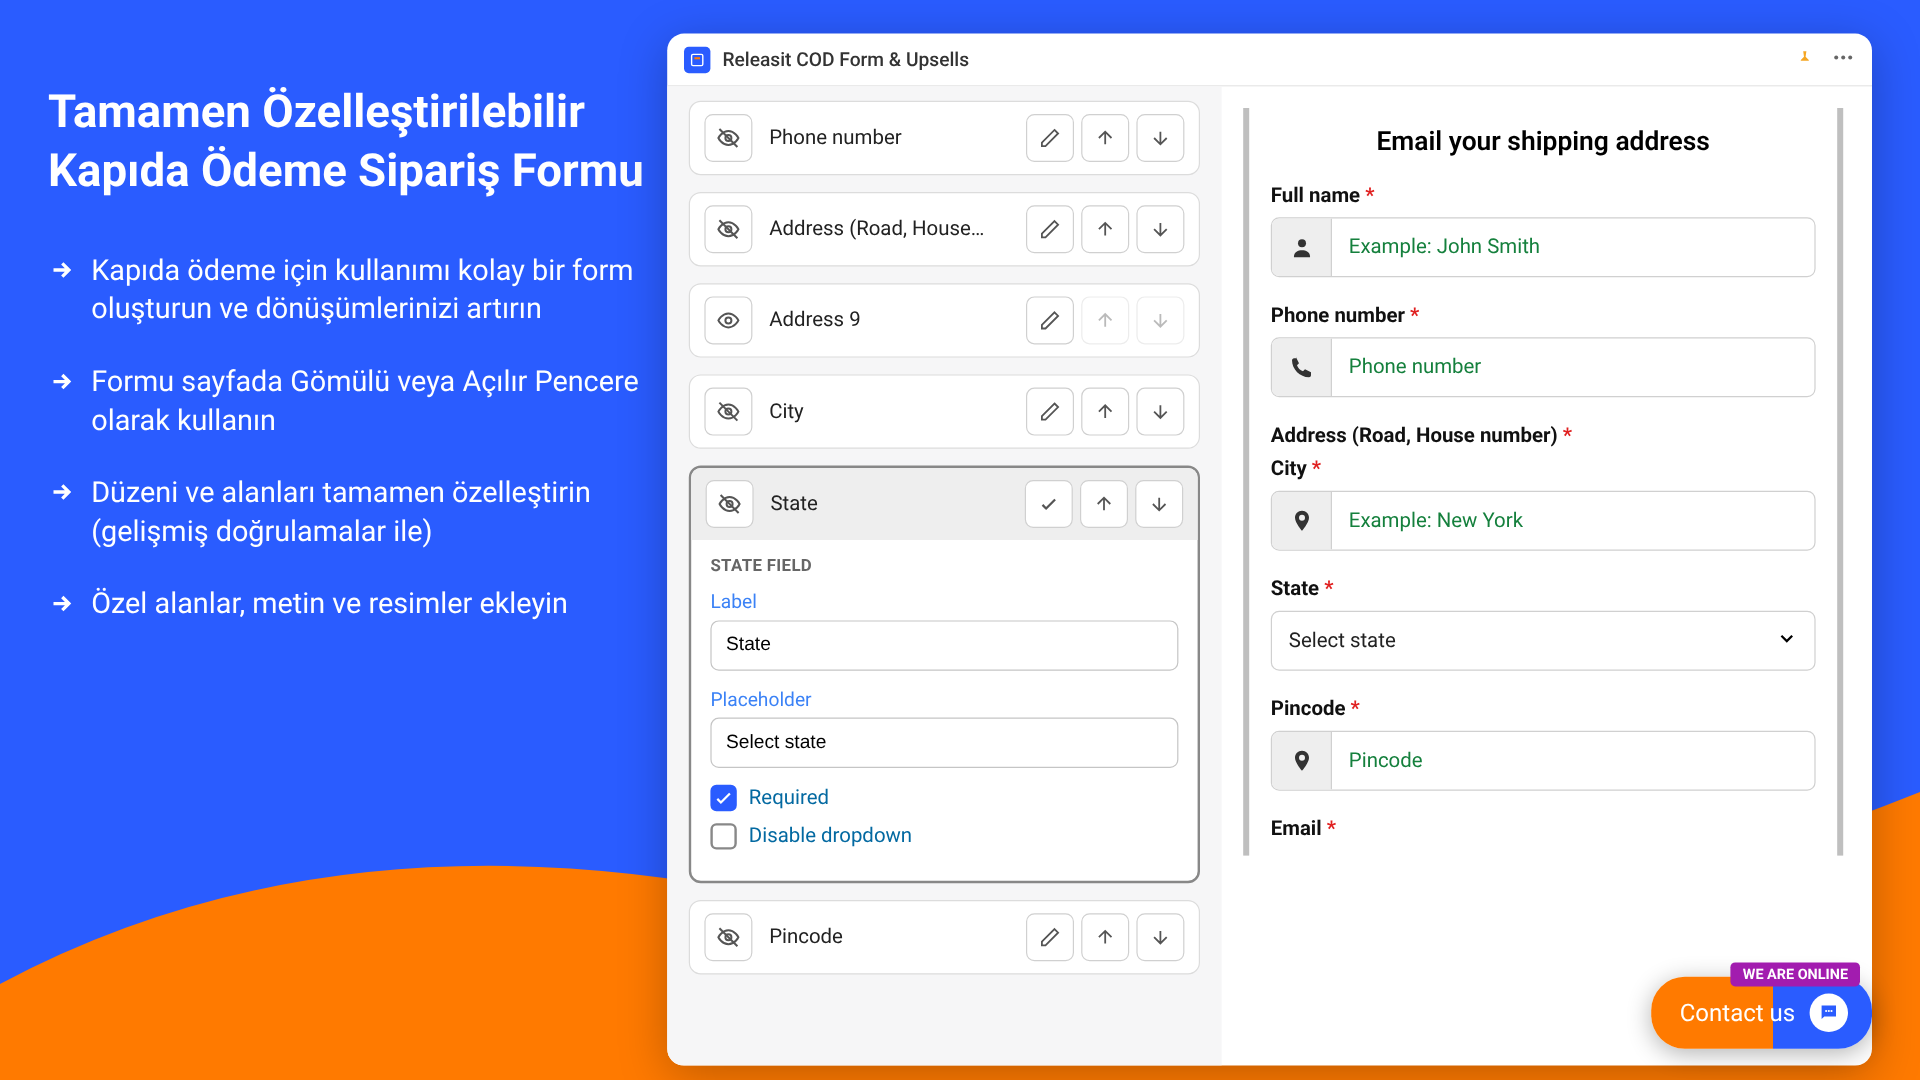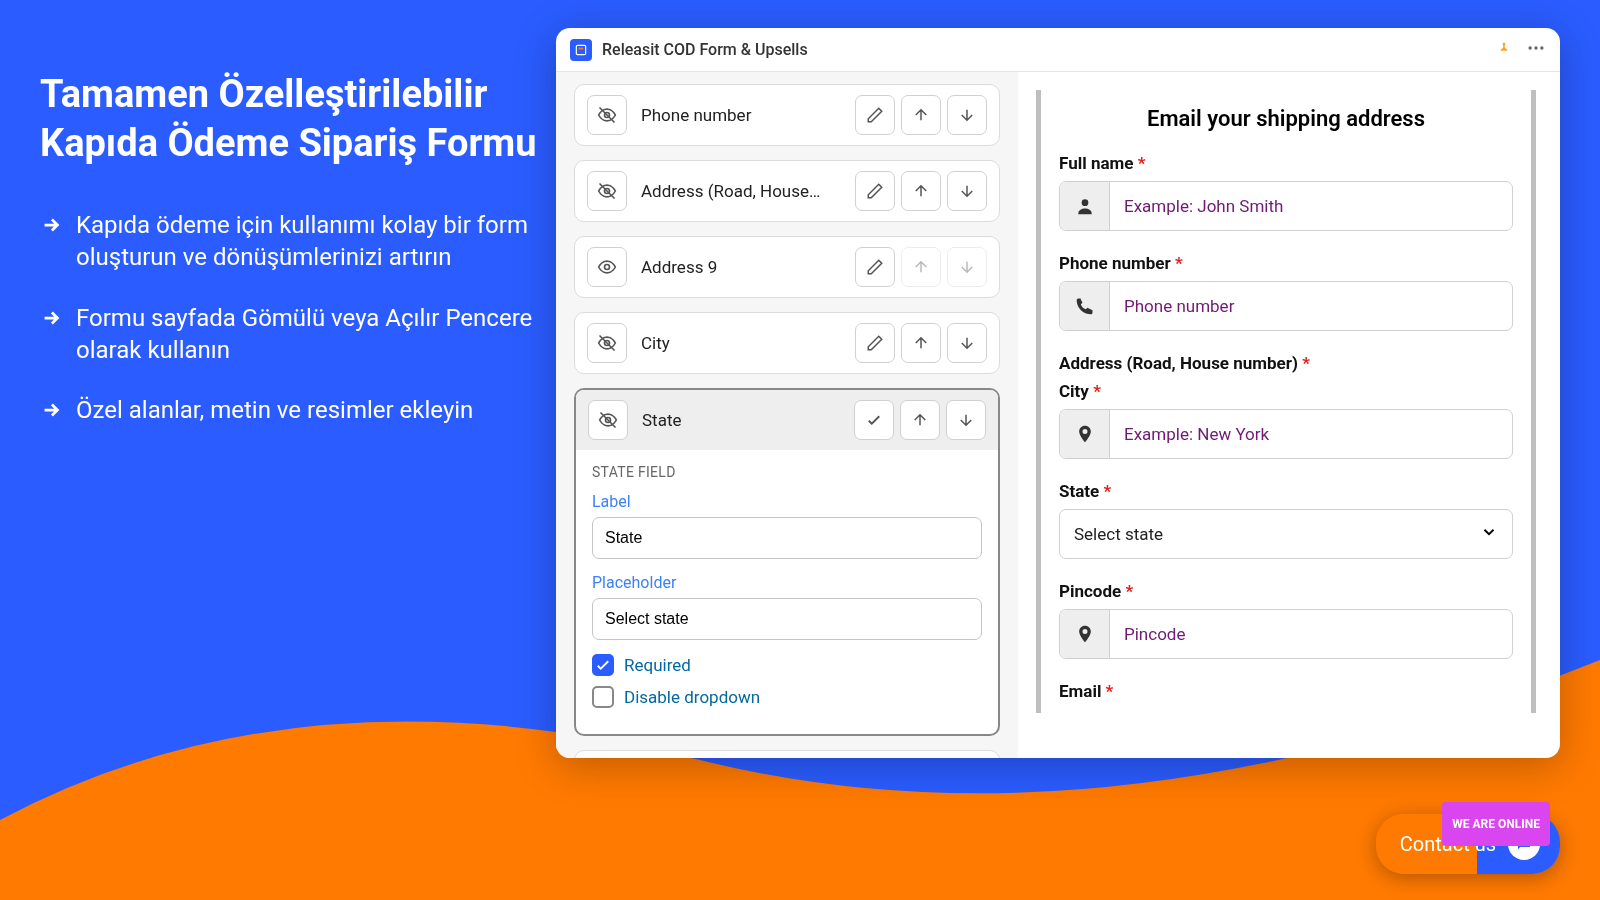--- a/index.html
+++ b/index.html
@@ -6,60 +6,60 @@
 body { font-family: -apple-system, BlinkMacSystemFont, 'Segoe UI', Roboto, sans-serif; width: 1600px; height: 900px; overflow: hidden; position: relative; }
 .bg { position: absolute; inset: 0; background: #2a5cff; }
 .wave { position: absolute; bottom: 0; left: 0; right: 0; height: 280px; }
 .wave svg { width: 100%; height: 100%; display: block; }
 .left-panel { position: absolute; left: 40px; top: 70px; width: 530px; color: #fff; z-index: 5; }
 .left-title { font-size: 38px; font-weight: 700; line-height: 1.3; margin-bottom: 40px; }
 .bullet { display: flex; gap: 14px; margin-bottom: 28px; font-size: 24px; line-height: 1.35; }
 .bullet .arrow { flex-shrink: 0; margin-top: 3px; }
 .bullet .text strong { font-weight: 400; }
 .bullet .text { font-weight: 400; }
-.app-window { position: absolute; right: 40px; top: 28px; width: 1004px; height: 730px; background: #fff; border-radius: 14px; box-shadow: 0 8px 40px rgba(0,0,0,0.25); overflow: hidden; z-index: 10; }
+.app-window { position: absolute; right: 40px; top: 28px; width: 1004px; height: 860px; background: #fff; border-radius: 14px; box-shadow: 0 8px 40px rgba(0,0,0,0.25); overflow: hidden; z-index: 10; }
 .app-header { height: 44px; display: flex; align-items: center; padding: 0 14px; border-bottom: 1px solid #e5e5e5; }
 .app-logo { width: 22px; height: 22px; margin-right: 10px; border-radius: 4px; background: #2a5cff; display: flex; align-items: center; justify-content: center; }
 .app-logo svg { width: 14px; height: 14px; }
 .app-title { font-size: 16px; font-weight: 500; color: #333; flex: 1; }
 .pin-icon { color: #f5a623; margin-right: 14px; }
 .more-icon { color: #666; cursor: pointer; }
 .app-body { display: flex; height: calc(100% - 44px); }
 .panel-left { width: 462px; background: #f6f6f7; padding: 12px 18px; overflow-y: auto; }
 .panel-right { flex: 1; padding: 18px 24px 18px 18px; overflow-y: auto; }
 .field-card { background: #fff; border: 1px solid #dcdcdc; border-radius: 10px; margin-bottom: 14px; }
 .field-row { display: flex; align-items: center; padding: 10px 12px; gap: 10px; }
 .icon-box { width: 40px; height: 40px; border: 1px solid #d0d0d0; border-radius: 7px; display: flex; align-items: center; justify-content: center; color: #555; flex-shrink: 0; background: #fff; }
 .field-label { flex: 1; font-size: 17px; color: #222; white-space: nowrap; overflow: hidden; text-overflow: ellipsis; padding-left: 4px; }
 .action-btn { width: 40px; height: 40px; border: 1px solid #d0d0d0; border-radius: 7px; display: flex; align-items: center; justify-content: center; color: #555; background: #fff; cursor: pointer; flex-shrink: 0; }
 .action-group { display: flex; gap: 6px; }
 .field-card.active { border: 2px solid #888; }
 .field-card.active .field-row { background: #eeeeee; border-radius: 8px 8px 0 0; }
 .field-body { padding: 14px 16px 16px; }
-.field-section-title { font-size: 14px; font-weight: 400; color: #666; letter-spacing: 0.3px; margin-bottom: 12px; }
+.field-section-title { font-size: 14px; font-weight: 700; color: #666; letter-spacing: 0.3px; margin-bottom: 12px; }
 .fld-lbl { font-size: 16px; color: #3b82f6; margin-bottom: 6px; }
 .txt-input { width: 100%; height: 42px; border: 1px solid #c5c5c5; border-radius: 7px; padding: 0 12px; font-size: 16px; margin-bottom: 14px; }
 .chk-row { display: flex; align-items: center; gap: 10px; margin-bottom: 10px; }
 .chk { width: 22px; height: 22px; border: 2px solid #888; border-radius: 5px; display: flex; align-items: center; justify-content: center; cursor: pointer; }
 .chk.checked { background: #2a5cff; border-color: #2a5cff; color: #fff; }
 .chk-row .lbl { font-size: 17px; color: #0369a1; }
 .preview-title { font-size: 17px; color: #222; margin-bottom: 18px; }
 .preview-frame { border-left: 5px solid #bfbfbf; border-right: 5px solid #bfbfbf; padding: 16px 18px 4px; }
 .preview-heading { text-align: center; font-size: 22px; font-weight: 600; margin-bottom: 22px; }
 .pv-lbl { font-size: 17px; font-weight: 700; color: #111; margin-bottom: 8px; }
 .pv-lbl .req { color: #e02020; }
 .pv-input-wrap { display: flex; margin-bottom: 22px; border: 1px solid #d0d0d0; border-radius: 7px; overflow: hidden; height: 50px; }
 .pv-icon { width: 50px; background: #eeeeee; display: flex; align-items: center; justify-content: center; color: #333; border-right: 1px solid #d0d0d0; }
-.pv-input { flex: 1; border: none; padding: 0 14px; font-size: 17px; color: #701a75; display: flex; align-items: center; }
+.pv-input { flex: 1; border: none; padding: 0 14px; font-size: 17px; color: #15803d; display: flex; align-items: center; }
 .pv-select-wrap { border: 1px solid #d0d0d0; border-radius: 7px; height: 50px; display: flex; align-items: center; padding: 0 14px; justify-content: space-between; margin-bottom: 22px; cursor: pointer; }
 .pv-select-text { font-size: 17px; color: #222; }
 .contact-widget { position: absolute; right: 40px; bottom: 26px; z-index: 20; }
 .contact-btn { background: linear-gradient(90deg, #ff7a00 0%, #ff7a00 55%, #2a5cff 55%, #2a5cff 100%); color: #fff; border-radius: 28px; padding: 14px 20px 14px 24px; display: flex; align-items: center; gap: 12px; font-size: 20px; box-shadow: 0 4px 20px rgba(0,0,0,0.3); cursor: pointer; }
 .contact-btn .bubble { width: 32px; height: 32px; border-radius: 50%; background: #fff; display: flex; align-items: center; justify-content: center; color: #2a5cff; }
-.online-tag { position: absolute; top: -12px; right: 10px; background: #d946ef; color: #fff; font-size: 12px; font-weight: 700; padding: 15px 10px; border-radius: 4px; }
+.online-tag { position: absolute; top: -12px; right: 10px; background: #a21caf; color: #fff; font-size: 12px; font-weight: 700; padding: 3px 10px; border-radius: 4px; }
 .disabled { opacity: 0.4; }
 </style>
 </head>
 <body>
 
 <div class="bg"></div>
 <div class="wave">
 <svg viewBox="0 0 1600 280" preserveAspectRatio="none">
       <path d="M0,200 Q300,40 700,140 T1600,40 L1600,280 L0,280 Z" fill="#ff7a00"></path>
     </svg>
@@ -72,20 +72,26 @@
         <span class="arrow"><svg width="22" height="22" viewBox="0 0 24 24" fill="none" stroke="#fff" stroke-width="3">
             <path d="M5 12h14M13 6l6 6-6 6"></path>
           </svg></span>
         <span class="text"><strong>Kapıda ödeme için kullanımı kolay bir form oluşturun ve dönüşümlerinizi artırın</strong></span>
       </div>
       <div class="bullet">
         <span class="arrow"><svg width="22" height="22" viewBox="0 0 24 24" fill="none" stroke="#fff" stroke-width="3">
             <path d="M5 12h14M13 6l6 6-6 6"></path>
           </svg></span>
         <span class="text"><strong>Formu sayfada Gömülü veya Açılır Pencere olarak kullanın</strong></span>
+      </div>
+      <div class="bullet">
+        <span class="arrow"><svg width="22" height="22" viewBox="0 0 24 24" fill="none" stroke="#fff" stroke-width="3">
+            <path d="M5 12h14M13 6l6 6-6 6"></path>
+          </svg></span>
+        <span class="text"><strong>Düzeni ve alanları tamamen özelleştirin</strong> (gelişmiş doğrulamalar ile)</span>
       </div>
       <div class="bullet">
         <span class="arrow"><svg width="22" height="22" viewBox="0 0 24 24" fill="none" stroke="#fff" stroke-width="3">
             <path d="M5 12h14M13 6l6 6-6 6"></path>
           </svg></span>
         <span class="text"><strong>Özel alanlar, metin ve resimler ekleyin</strong></span>
       </div>
     </div>
 </div>
 

